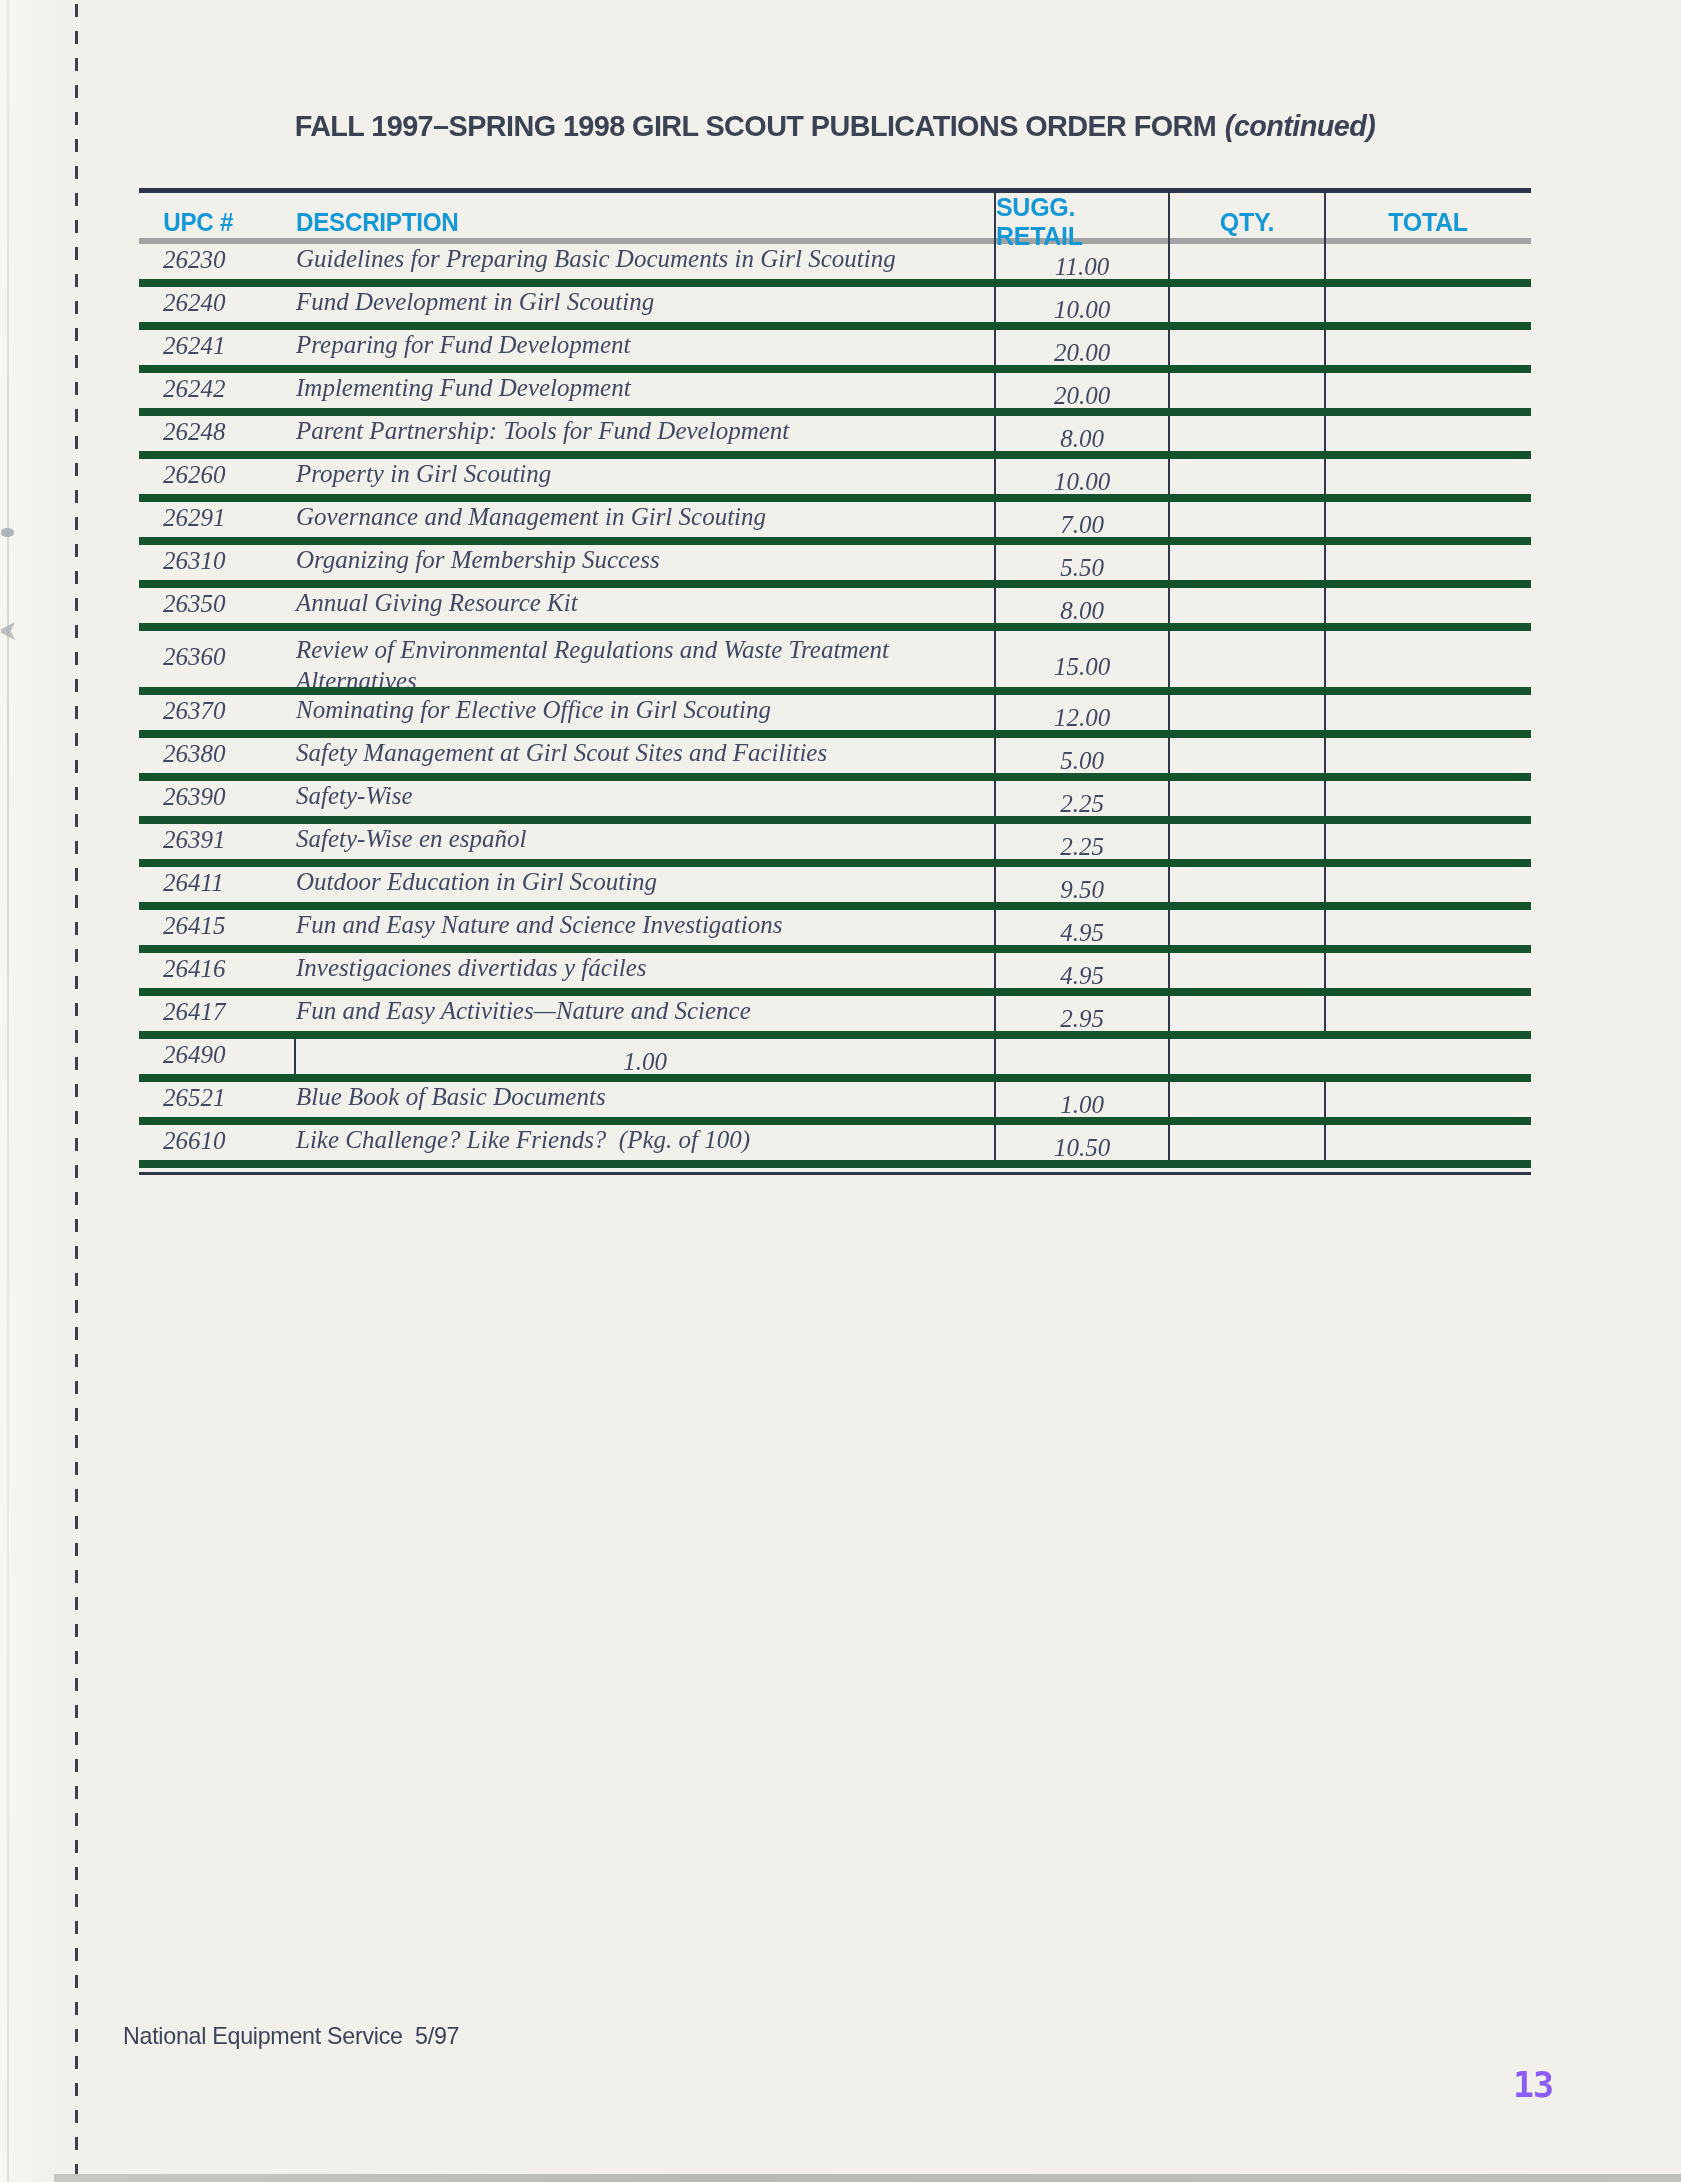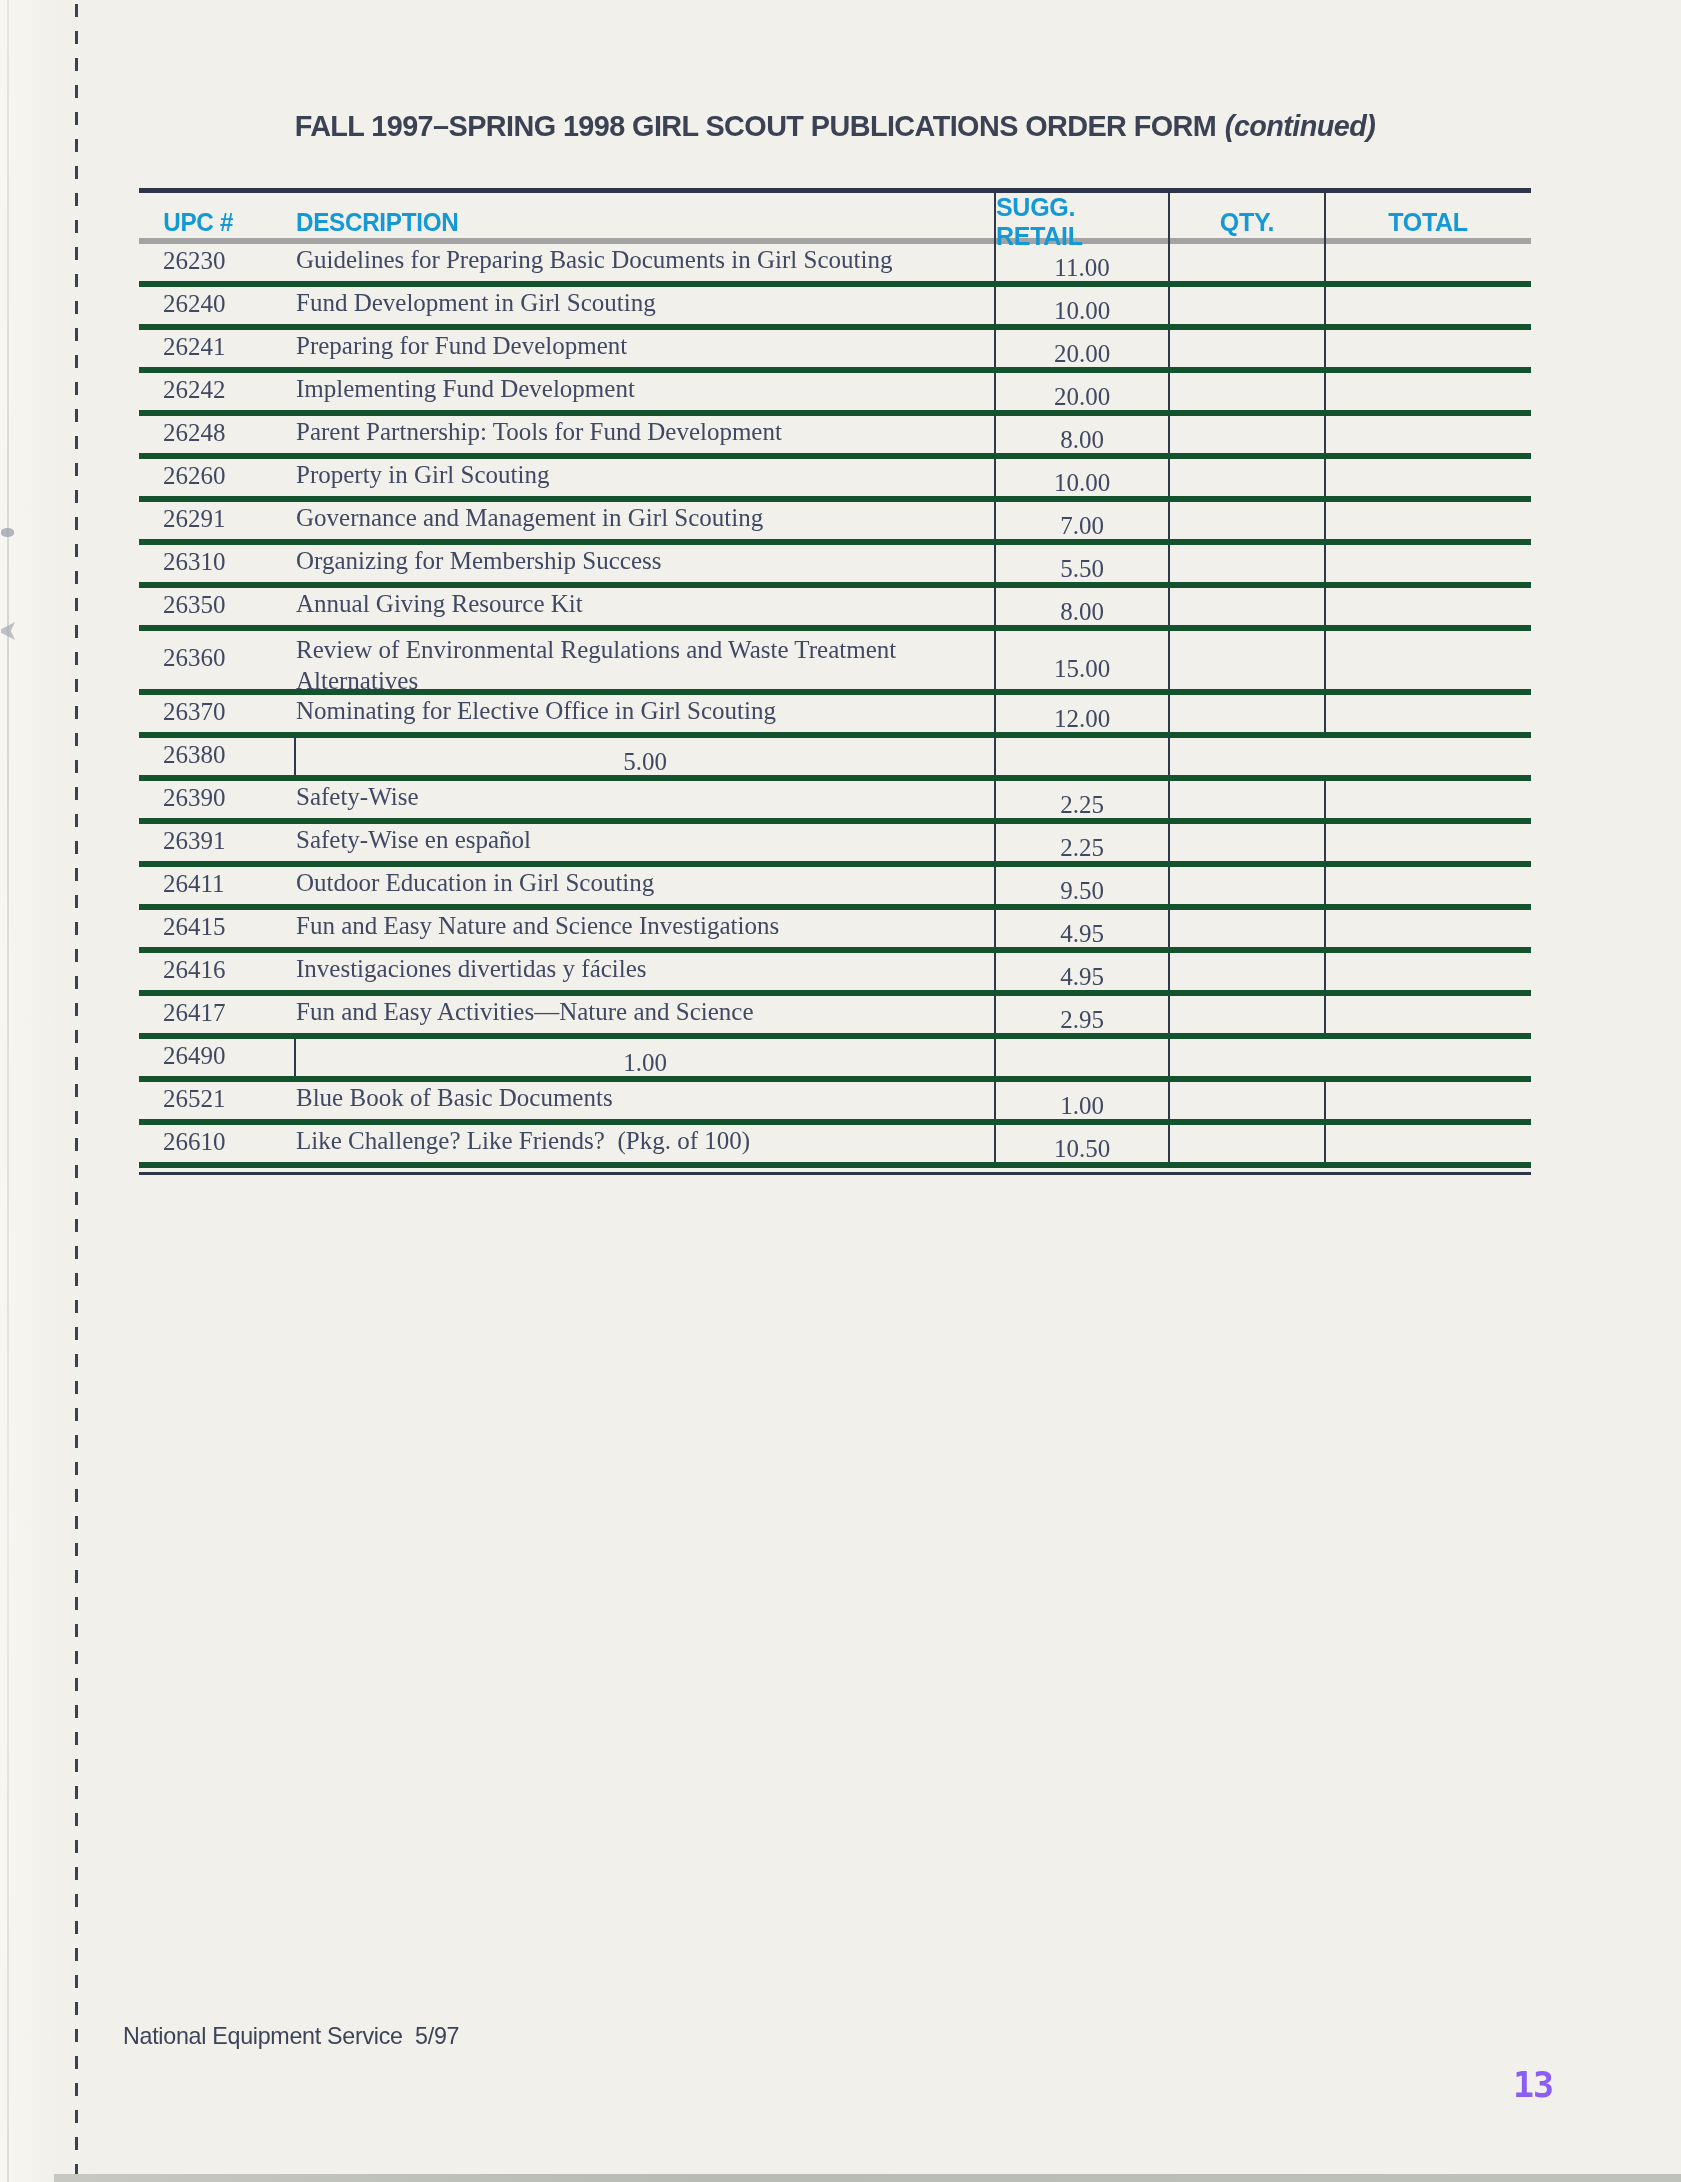--- a/index.html
+++ b/index.html
@@ -70,21 +70,22 @@
     color: #1598d6;
     box-sizing: border-box;
     transform: scaleX(0.97); transform-origin: 0 50%;
   }
   .hdr-upc { padding-left: 25px; }
   .hdr-desc { padding-left: 2px; }
   .hdr-center { justify-content: center; transform: none; }
 
   .row {
     height: 43px;
-    border-bottom: 6px solid #14532d;
+    border-bottom: 8px solid #14532d;
+    font-style: italic;
   }
   .row.tall { height: 64px; }
   .cell {
     display: flex; align-items: center;
     font-family: "Liberation Serif", serif;
     font-size: 25px;
     box-sizing: border-box;
     overflow: hidden;
   }
   .cell-upc { padding-left: 24px; padding-bottom: 4px; }
@@ -205,20 +206,21 @@
   </div>
       <div class="grid-row row">
     <div class="cell cell-upc">26370</div>
     <div class="cell cell-desc">Nominating for Elective Office in Girl Scouting</div>
     <div class="cell cell-retail v-line">12.00</div>
     <div class="cell v-line"></div>
     <div class="cell v-line"></div>
   </div>
       <div class="grid-row row">
     <div class="cell cell-upc">26380</div>
+    <div class="cell cell-desc">Safety Management at Girl Scout Sites and Facilities</div>
     <div class="cell cell-retail v-line">5.00</div>
     <div class="cell v-line"></div>
     <div class="cell v-line"></div>
   </div>
       <div class="grid-row row">
     <div class="cell cell-upc">26390</div>
     <div class="cell cell-desc">Safety-Wise</div>
     <div class="cell cell-retail v-line">2.25</div>
     <div class="cell v-line"></div>
     <div class="cell v-line"></div>

